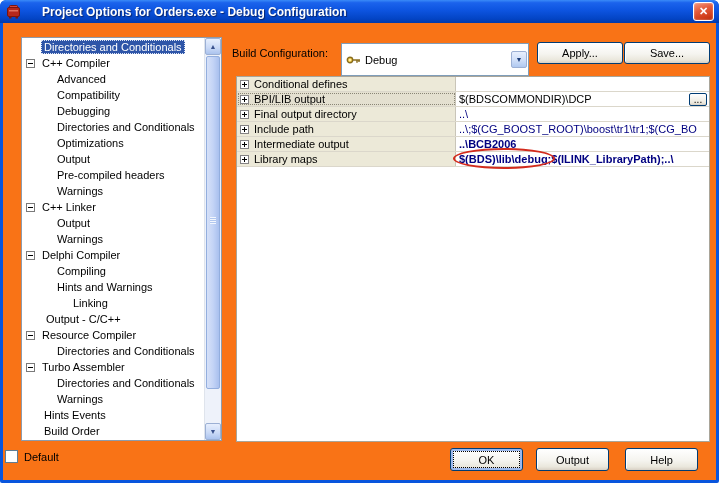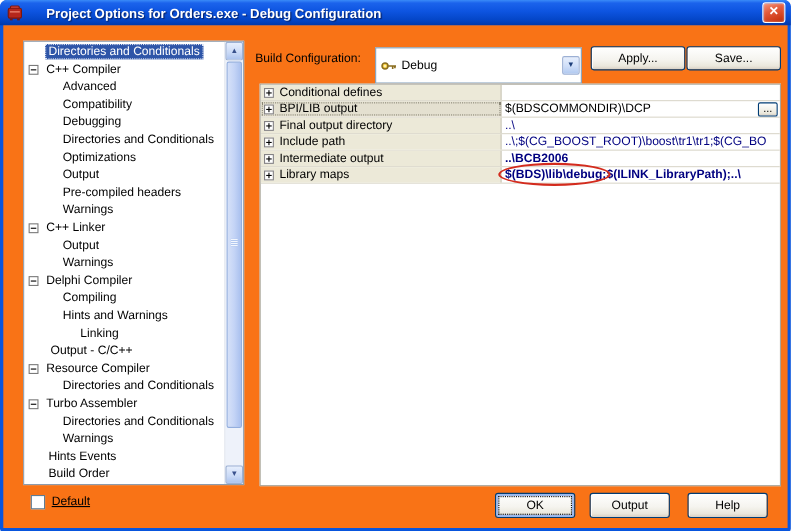--- a/index.html
+++ b/index.html
@@ -96,21 +96,21 @@
   .annotated::after{content:"";position:absolute;left:-6px;top:-5px;right:-4px;bottom:-4px;
     border:2px solid #d32b1d;border-radius:50%;pointer-events:none;}
   .ellipsis-btn{
     position:absolute;right:2px;top:1px;width:18px;height:13px;
     font-family:"Liberation Sans",sans-serif;font-size:10px;line-height:6px;color:#000;
     border:1px solid #003c74;border-radius:2px;padding:0;
     background:linear-gradient(180deg,#fff,#ece9dd 80%,#d8d0c4);
   }
 
   
-  .footer-default{position:absolute;left:25px;top:427px;display:flex;align-items:flex-start;gap:6px;text-decoration:underline;}
+  .footer-default{position:absolute;left:2px;top:427px;display:flex;align-items:flex-end;gap:6px;}
   .checkbox{width:13px;height:13px;background:#fff;border:1px solid #5f7d95;display:inline-block;flex:none;}
 </style>
 </head>
 <body>
 
 <div class="window">
   <div class="titlebar">
     <span class="title-icon">
       <svg width="15" height="15" viewBox="0 0 15 15">
         <rect x="3.5" y="1.5" width="8" height="4" rx="1" fill="#d8453a" stroke="#7a150e"></rect>

